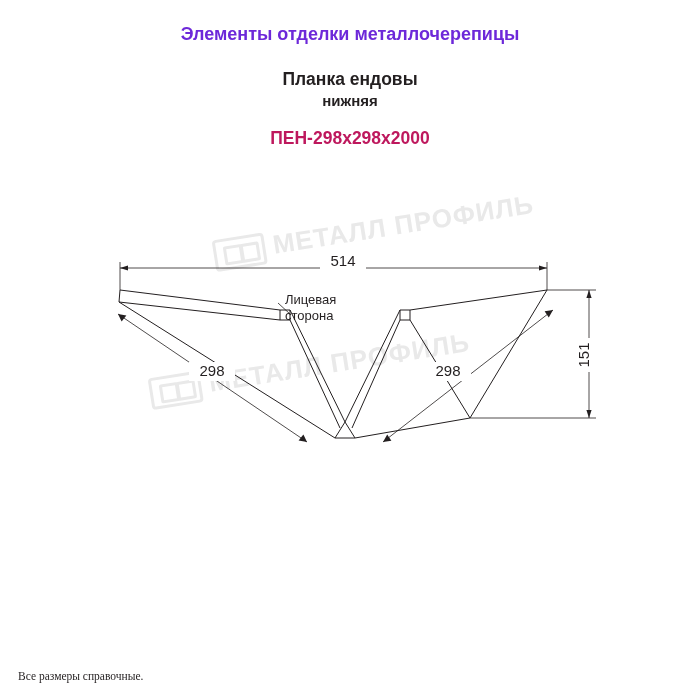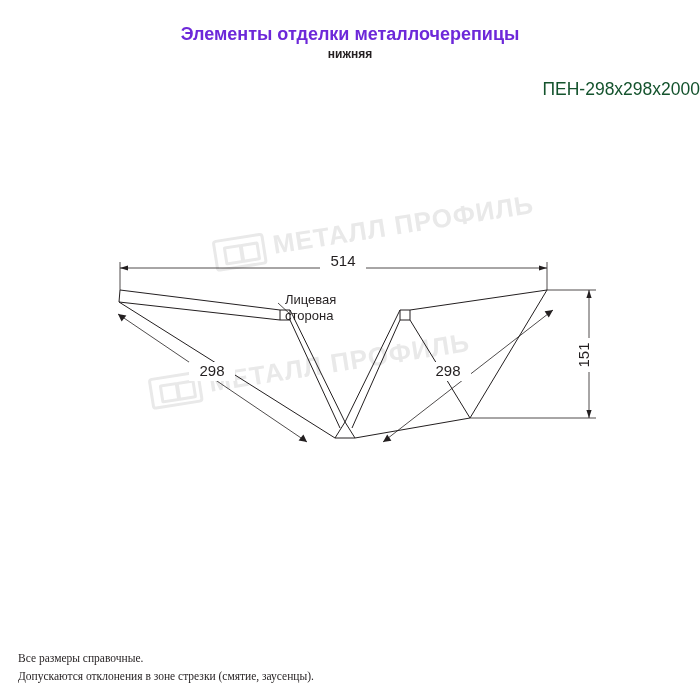--- a/index.html
+++ b/index.html
@@ -34,34 +34,33 @@
   }
   .sub-title {
     font-size: 17.5px;
     font-weight: bold;
     color: #231f20;
     margin: 0;
     line-height: 1.35;
     padding-top: 22px;
   }
   .sub-title-line2 {
-    font-size: 12px;
+    font-size: 15px;
     font-weight: bold;
     color: #231f20;
     margin: 0;
     line-height: 1.35;
   }
   .code-title {
     font-size: 17.5px;
-    font-weight: normal;
-    color: #14532d;
+    font-weight: bold;
+    color: #be185d;
     margin: 0;
     padding-top: 16px;
     line-height: 1.3;
-    text-align: right;
   }
   .drawing-wrap {
     position: absolute;
     left: 0;
     top: 190px;
     width: 560px;
     height: 300px;
   }
   .footer {
     position: absolute;
@@ -130,20 +129,21 @@
   .wm1 { left: 212px; top: 214px; }
   .wm2 { left: 148px; top: 352px; }
 </style>
 </head>
 <body>
 
 <div class="page">
 
   <div class="title-block">
     <h1 class="main-title">Элементы отделки металлочерепицы</h1>
+    <div class="sub-title">Планка ендовы</div>
     <div class="sub-title-line2">нижняя</div>
     <div class="code-title">ПЕН-298x298x2000</div>
   </div>
 
   <div class="wm wm1">
     <span class="wmicon"></span><span>МЕТАЛЛ ПРОФИЛЬ</span>
   </div>
   <div class="wm wm2">
     <span class="wmicon"></span><span>МЕТАЛЛ ПРОФИЛЬ</span>
   </div>
@@ -209,16 +209,15 @@
         <polygon points="553,120 544.6,121.2 548.8,127.4" fill="#231f20"></polygon>
         <rect x="425" y="172" width="46" height="19" fill="#ffffff"></rect>
         <text class="dim-text" x="448" y="186" text-anchor="middle">298</text>
       </g>
 
     </svg>
   </div>
 
   <div class="footer">
     <div>Все размеры справочные.</div>
-    <div>Допускаются отклонения в зоне стрезки (смятие, заусенцы).</div>
   </div>
 
 </div>
 
 </body></html>

